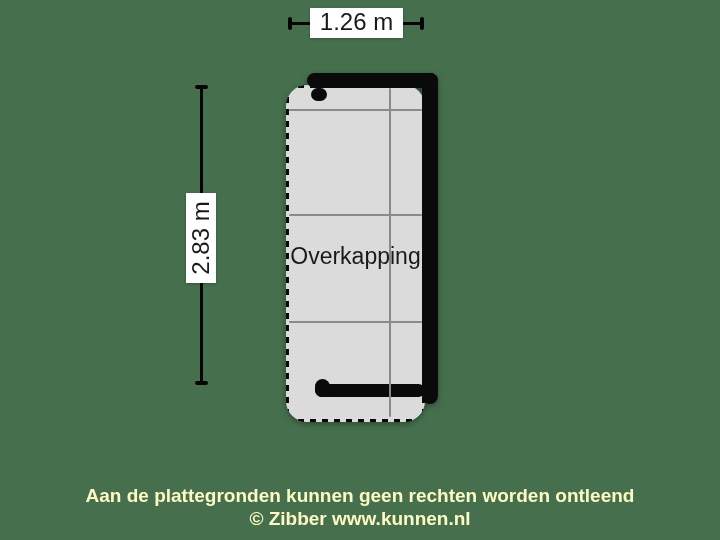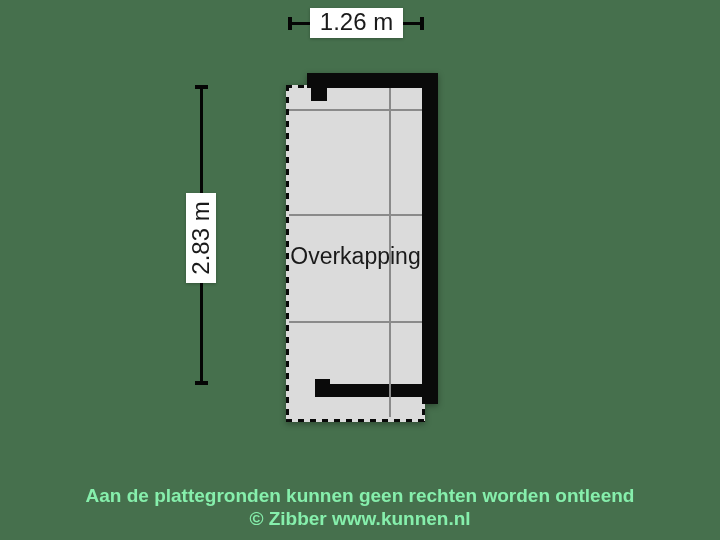--- a/index.html
+++ b/index.html
@@ -5,21 +5,21 @@
   :root{
     --bg:#46704D; --fill:#DBDBDB; --wall:#0A0A0A; --line:#8A8A8A;
     --labelbg:#FFFFFF; --text:#111111;
   }
   *{margin:0;padding:0;box-sizing:border-box;}
   html,body{width:720px;height:540px;}
   body{
     position:relative;overflow:hidden;background:var(--bg);
     font-family:"Liberation Sans","DejaVu Sans",sans-serif;color:var(--text);
   }
-  .abs{position:absolute;}
+  .abs{position:absolute;border-radius:21px;}
 
   
   .plan{left:0;top:0;width:720px;height:540px;filter:drop-shadow(0 2px 3px rgba(0,0,0,0.35));}
   .room-fill{
     left:286px;top:85px;width:139px;height:337px;
     background-color:var(--fill);
     background-image:
       repeating-linear-gradient(90deg,var(--wall) 0 6px,transparent 6px 12px),
       repeating-linear-gradient(90deg,var(--wall) 0 6px,transparent 6px 12px),
       repeating-linear-gradient(180deg,var(--wall) 0 6px,transparent 6px 12px),
@@ -57,21 +57,21 @@
     font-size:24px;color:#1a1a1a;white-space:nowrap;
   }
   .dim-label-width{left:310px;top:8px;width:93px;height:30px;}
   .dim-label-height{left:186px;top:193px;width:30px;height:90px;}
   .dim-label-height .rot{
     position:absolute;left:-30px;top:30px;width:90px;height:30px;
     line-height:30px;text-align:center;transform:rotate(-90deg);
   }
 
   
-  .footer{left:0;top:484px;width:720px;text-align:center;color:#86efac;}
+  .footer{left:0;top:484px;width:720px;text-align:center;color:#fef9c3;}
   .footer div{font-size:19px;line-height:23px;font-weight:700;white-space:nowrap;}
 </style>
 </head>
 <body>
 
 <div class="abs plan">
   <div class="abs room-fill"></div>
 
   <div class="abs wall wall-top"></div>
   <div class="abs wall wall-right"></div>

